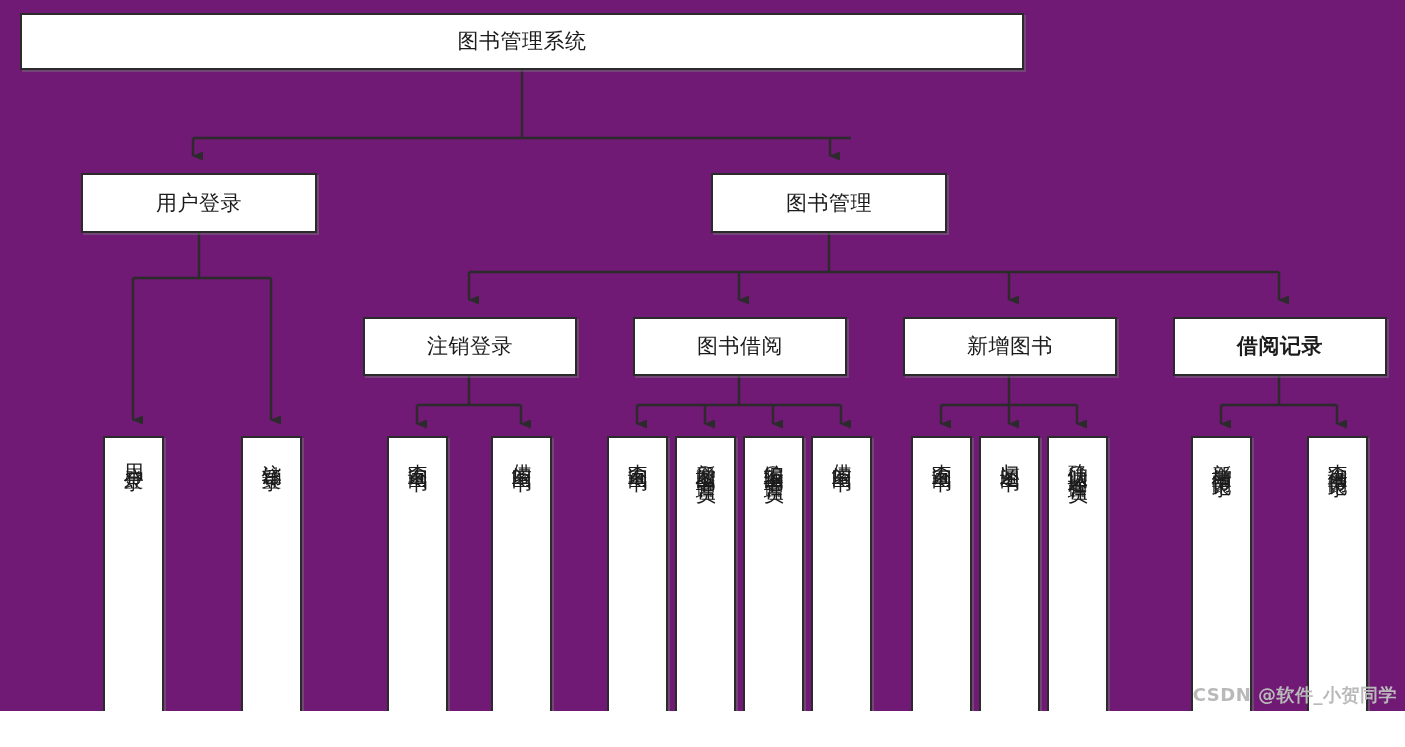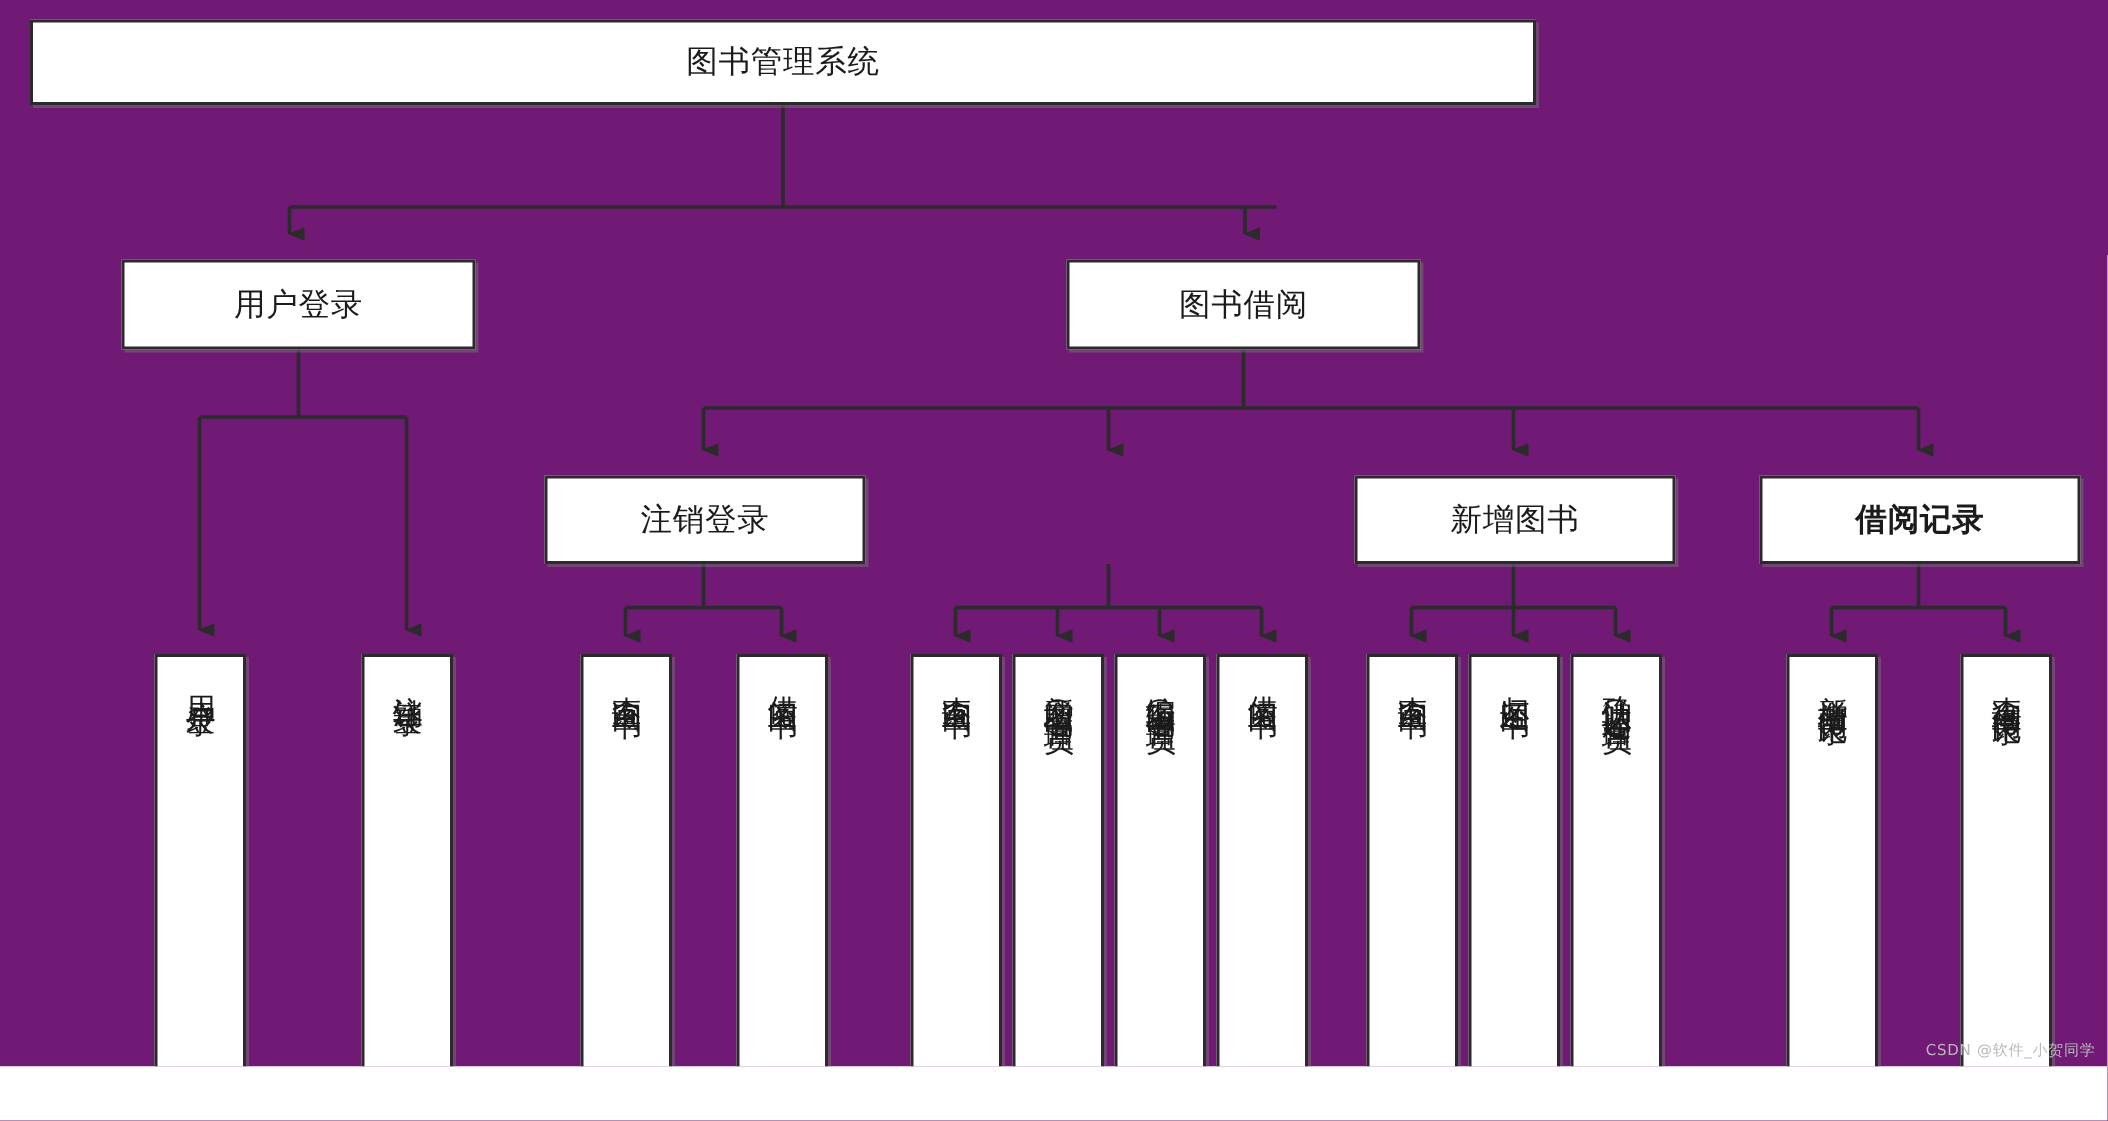--- a/index.html
+++ b/index.html
@@ -56,25 +56,26 @@
     writing-mode: vertical-rl;
     text-orientation: upright;
     font-size: 20px;
     letter-spacing: 3px;
     white-space: nowrap;
   }
   #watermark {
     position: absolute;
     right: 8px;
     bottom: 4px;
-    font-size: 10px;
+    font-size: 18px;
     color: #b9b9b9;
     letter-spacing: 0.5px;
     z-index: 5;
     user-select: none;
+    font-weight: bold;
   }
 </style>
 </head>
 <body>
 
 <div id="diagram-canvas">
 
   <svg id="connector-layer" viewBox="0 0 1405 747" width="1405" height="747" xmlns="http://www.w3.org/2000/svg">
     <defs>
       <marker id="arrowhead" markerWidth="9" markerHeight="11" refX="4.5" refY="10" orient="auto" markerUnits="userSpaceOnUse">
@@ -127,27 +128,30 @@
 
   <div class="node horizontal" style="left:20px; top:13px; width:1004px; height:57px;">
     <span class="node-label">图书管理系统</span>
   </div>
 
   <div class="node horizontal" style="left:81px; top:173px; width:236px; height:60px;">
     <span class="node-label">用户登录</span>
   </div>
 
   <div class="node horizontal" style="left:711px; top:173px; width:236px; height:60px;">
-    <span class="node-label">图书借阅</span>
+    <span class="node-label">图书管理</span>
   </div>
 
   <div class="node horizontal" style="left:363px; top:317px; width:214px; height:59px;">
     <span class="node-label">注销登录</span>
   </div>
 
+  <div class="node horizontal" style="left:633px; top:317px; width:214px; height:59px;">
+    <span class="node-label">图书借阅</span>
+  </div>
 
   <div class="node horizontal" style="left:903px; top:317px; width:214px; height:59px;">
     <span class="node-label">新增图书</span>
   </div>
 
   <div class="node horizontal" style="left:1173px; top:317px; width:214px; height:59px;font-weight:bold;">
     <span class="node-label">借阅记录</span>
   </div>
 
   <div class="node vertical" style="left:103px; top:436px; width:61px; height:297px;">

